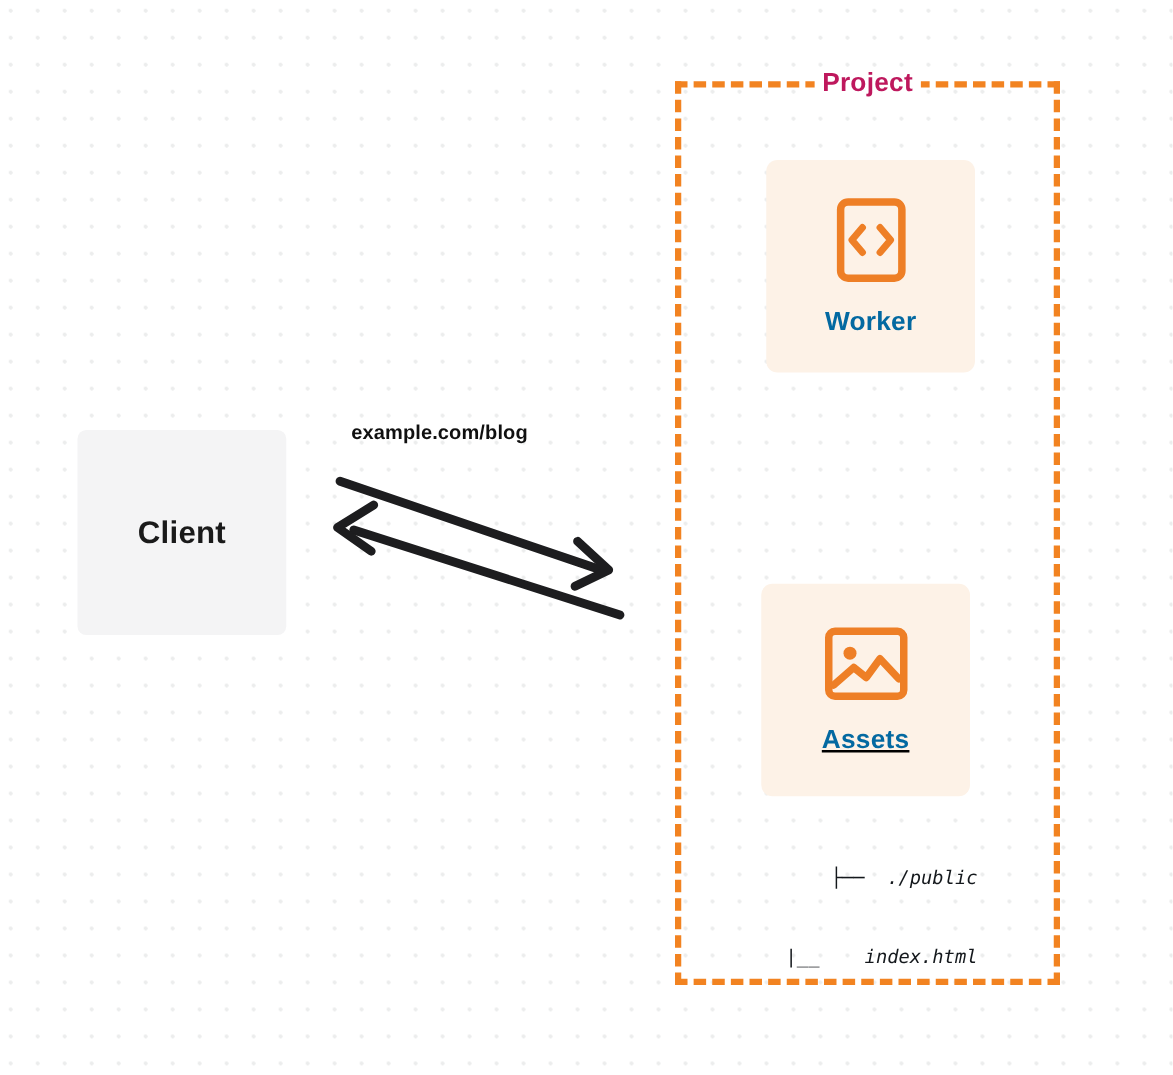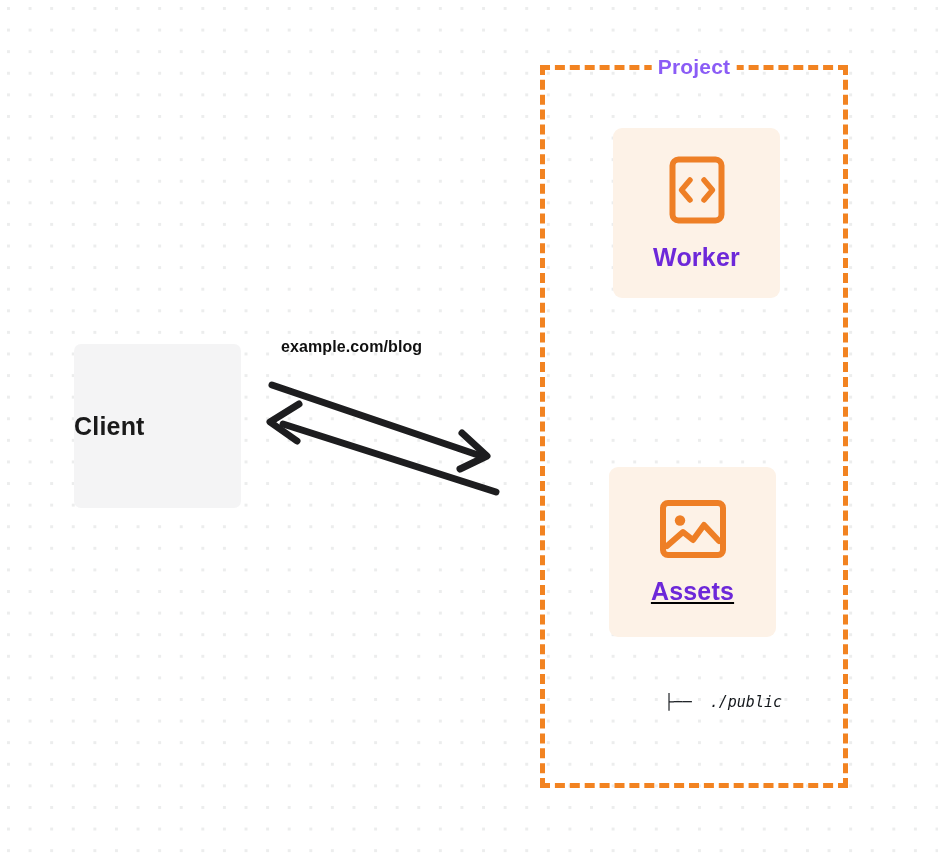--- a/index.html
+++ b/index.html
@@ -21,29 +21,29 @@
     height: 860px;
     background-color: #ffffff;
     background-image: radial-gradient(circle at 1.5px 1.5px, #eceded 1.5px, rgba(0,0,0,0) 1.6px);
     background-size: 21.6px 21.6px;
     background-position: 7px 7px;
   }
 
   
   #client-node {
     position: absolute;
-    left: 74px;
+    left: 62px;
     top: 344px;
     width: 167px;
     height: 164px;
     background-color: #f4f4f5;
     border-radius: 7px;
     display: flex;
     align-items: center;
-    justify-content: flex-start;
+    justify-content: center;
   }
   #client-node .node-label {
     font-size: 25px;
     font-weight: bold;
     color: #1a1a1a;
     letter-spacing: 0.2px;
   }
 
   
   #arrow-layer {
@@ -78,21 +78,21 @@
   }
   #project-title {
     position: absolute;
     left: 50%;
     top: -14px;
     transform: translateX(-50%);
     background-color: #ffffff;
     padding: 0 6px;
     font-size: 21px;
     font-weight: bold;
-    color: #8b5cf6;
+    color: #be185d;
     letter-spacing: 0.2px;
     white-space: nowrap;
     line-height: 1;
   }
 
   
   .service-card {
     position: absolute;
     width: 167px;
     height: 170px;
@@ -110,23 +110,23 @@
   #assets-card {
     left: 609px;
     top: 467px;
     text-decoration: underline;
   }
   .service-card .card-icon {
     display: block;
     margin-bottom: 14px;
   }
   .service-card .card-label {
-    font-size: 25px;
-    font-weight: bold;
-    color: #6d28d9;
+    font-size: 21px;
+    font-weight: bold;
+    color: #0369a1;
     letter-spacing: 0.2px;
   }
 
   
   #assets-tree {
     position: absolute;
     left: 560px;
     top: 650px;
     width: 222px;
     font-family: "DejaVu Sans Mono", "Liberation Mono", monospace;
@@ -186,16 +186,17 @@
         <rect x="4" y="4" width="60" height="52" rx="5" ry="5" fill="none" stroke="#ee7f26" stroke-width="6"></rect>
         <circle cx="21" cy="21.5" r="5.2" fill="#ee7f26"></circle>
         <polyline points="8,47 24,33 34,41 45,26 60,42" fill="none" stroke="#ee7f26" stroke-width="6" stroke-linecap="round" stroke-linejoin="round"></polyline>
       </svg>
     </span>
     <span class="card-label">Assets</span>
   </div>
 
   <div id="assets-tree">
     <span class="tree-line">├──  ./public</span>
+    <span class="tree-line">|__    index.html</span>
     
   </div>
 
 </div>
 
 </body></html>

